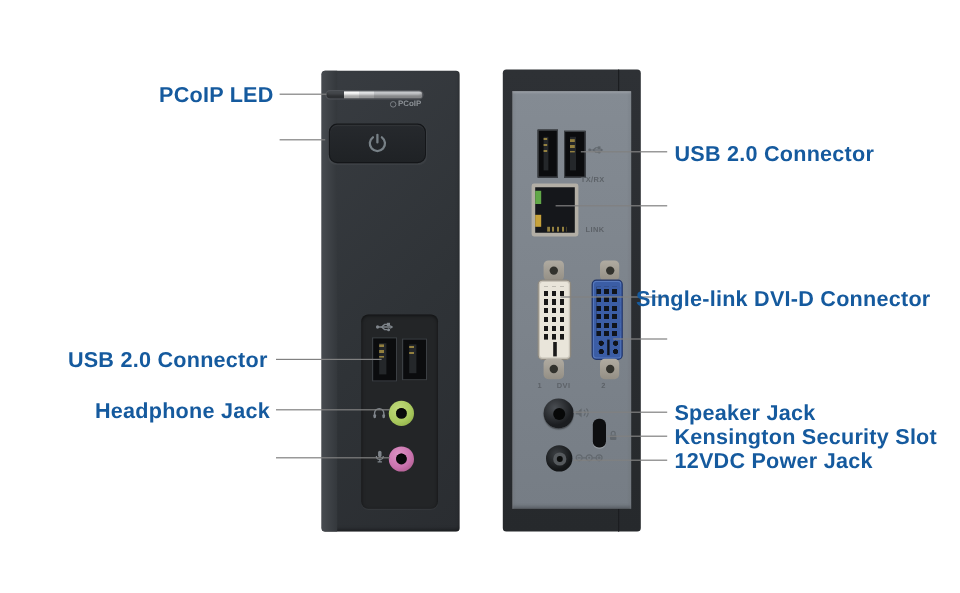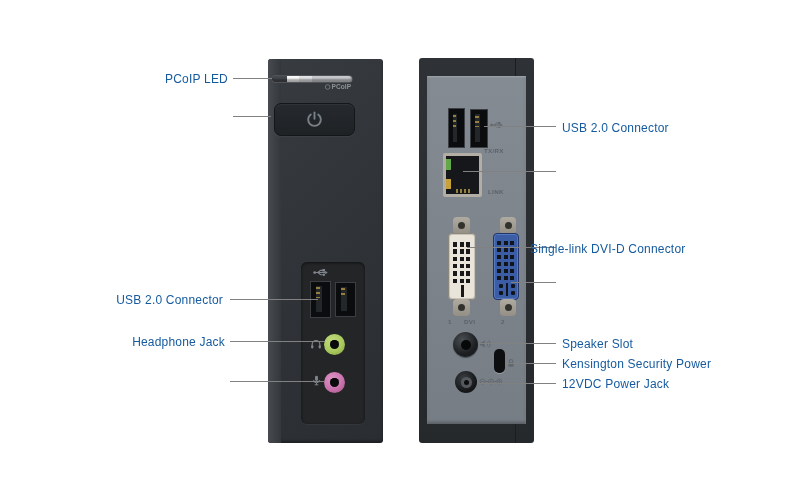--- a/index.html
+++ b/index.html
@@ -3,21 +3,21 @@
 <meta charset="utf-8">
 <style>
   * { margin:0; padding:0; box-sizing:border-box; }
   html,body { background:#ffffff; }
   .stage {
     position:relative; width:800px; height:494px; background:#ffffff;
     font-family:"Liberation Sans", sans-serif; overflow:hidden;
   }
   
   .callout {
-    position:absolute; color:#155a9e; font-size:12px; font-weight:normal;
+    position:absolute; color:#155a9e; font-size:18px; font-weight:bold;
     letter-spacing:.2px; line-height:20px; white-space:nowrap;
   }
   .callout.left-col { text-align:right; }
   .callout.two-line { line-height:17px; }
   .leader { position:absolute; height:1px; background:#818181; }
   
   .front-device {
     position:absolute; left:268px; top:59px; width:115px; height:384px;
     background:linear-gradient(135deg,#383c41 0%,#2f3337 55%,#2a2d31 100%);
     border-radius:3px; box-shadow:inset 0 -2px 3px rgba(0,0,0,.35);
@@ -305,17 +305,17 @@
   <div class="leader" style="left:478px;top:343px;width:78px;"></div>
   <div class="leader" style="left:506px;top:363px;width:50px;"></div>
   <div class="leader" style="left:478px;top:383px;width:78px;"></div>
 
   <div class="callout left-col" style="right:572px;top:69px;">PCoIP LED</div>
   <div class="callout left-col" style="right:577px;top:290px;">USB 2.0 Connector</div>
   <div class="callout left-col" style="right:575px;top:332px;">Headphone Jack</div>
 
   <div class="callout" style="left:562px;top:118px;">USB 2.0 Connector</div>
   <div class="callout" style="left:530px;top:239px;">Single-link DVI-D Connector</div>
-  <div class="callout" style="left:562px;top:334px;">Speaker Slot</div>
-  <div class="callout" style="left:562px;top:354px;">Kensington Security Power</div>
+  <div class="callout" style="left:562px;top:334px;">Speaker Jack</div>
+  <div class="callout" style="left:562px;top:354px;">Kensington Security Slot</div>
   <div class="callout" style="left:562px;top:374px;">12VDC Power Jack</div>
 
 </div>
 
 </body></html>

